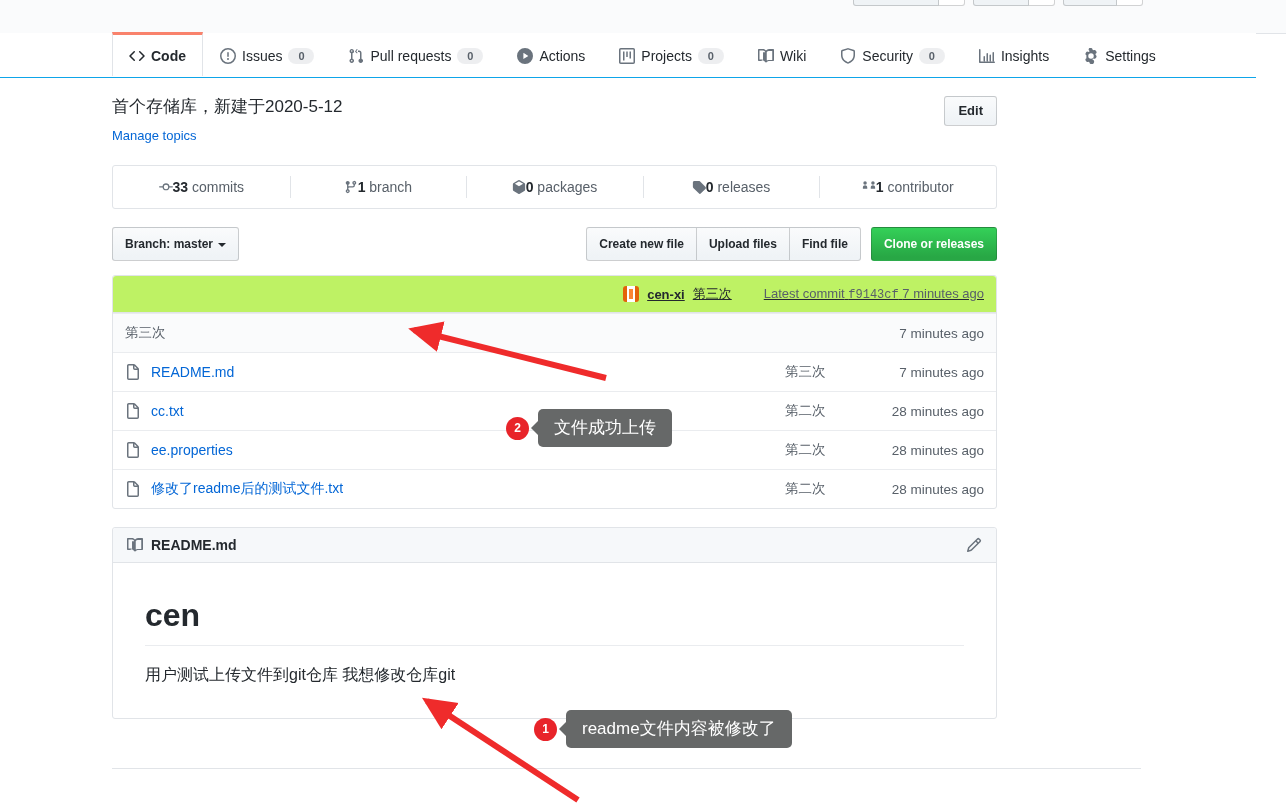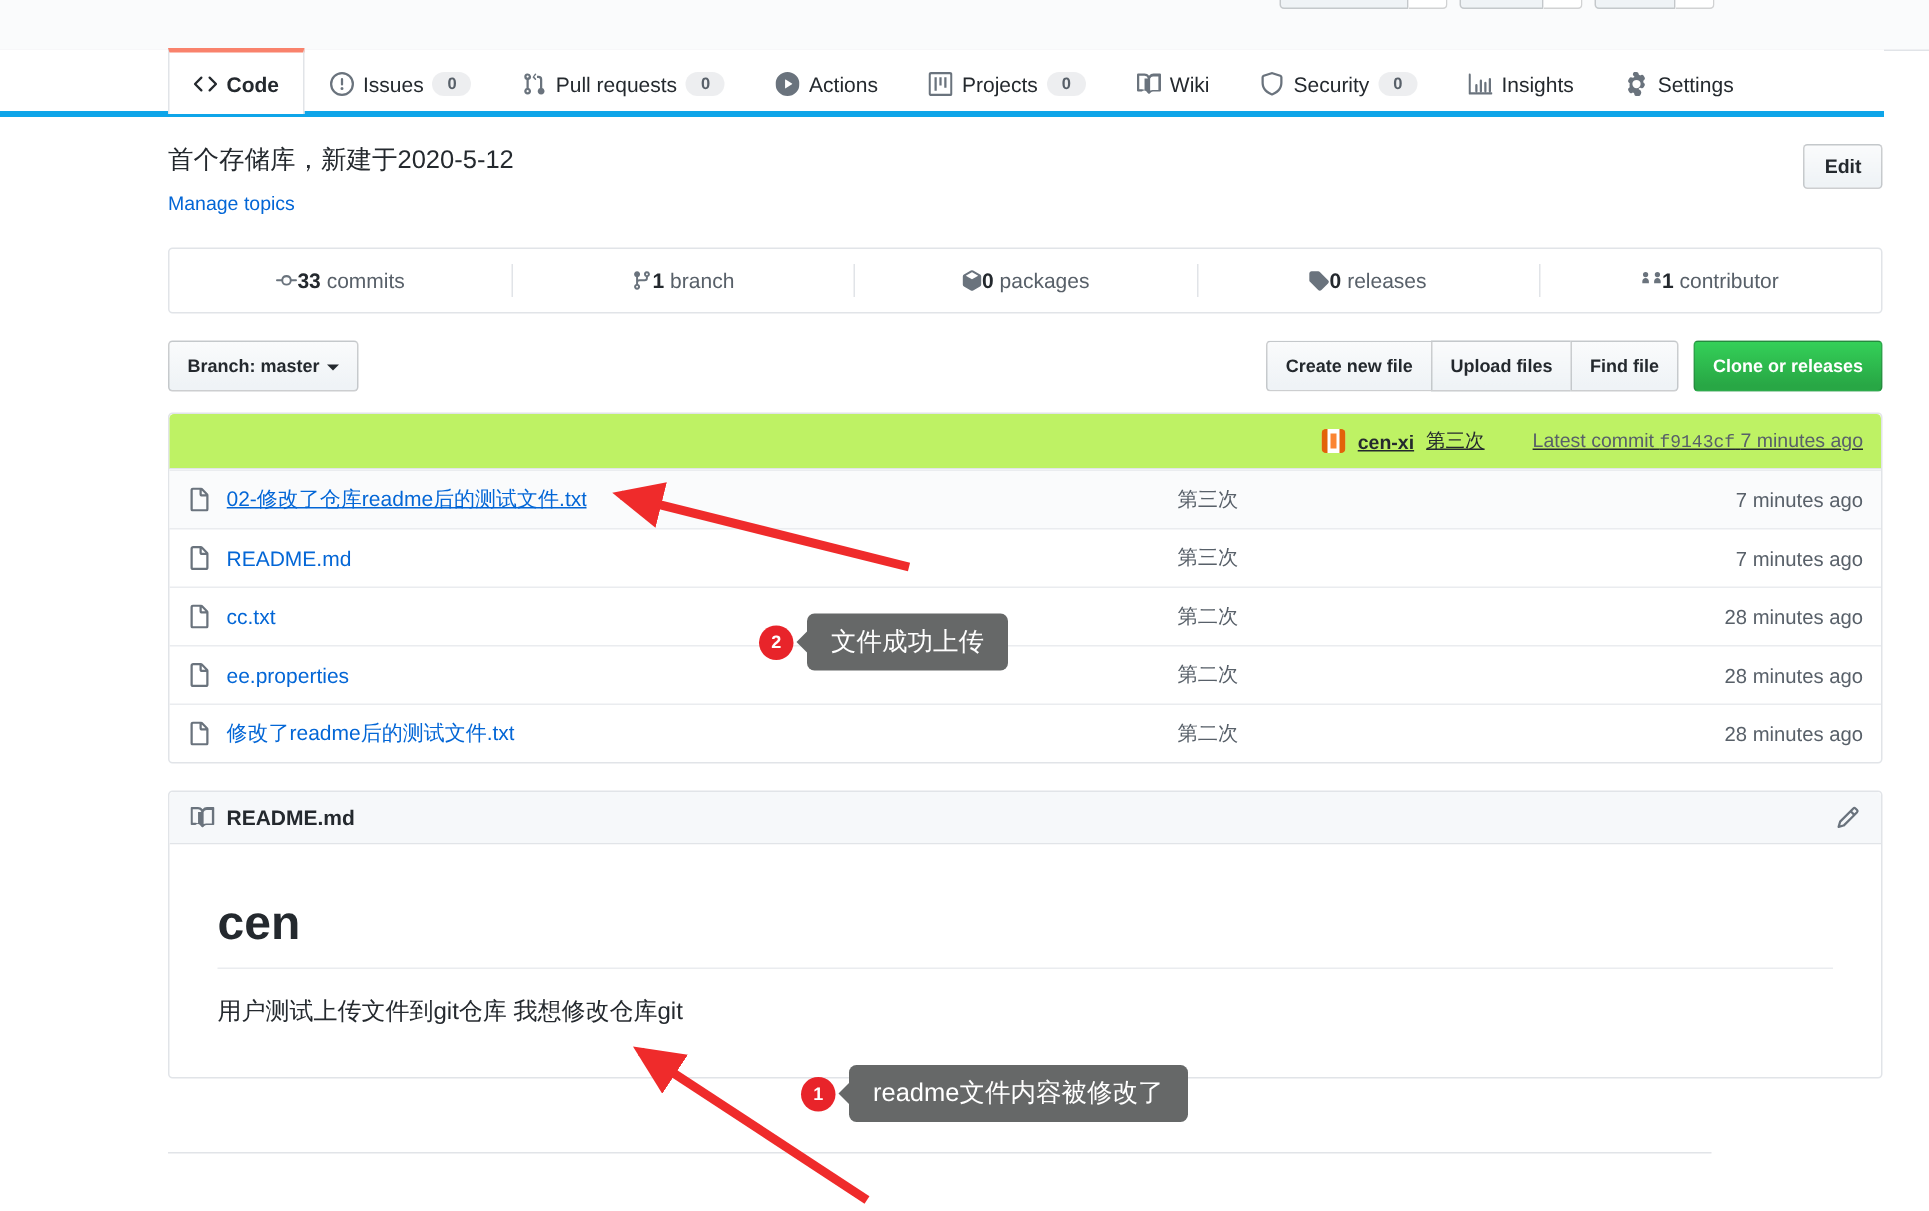--- a/index.html
+++ b/index.html
@@ -63,21 +63,21 @@
   .w-watch .bg-main { width: 86px; }
   .w-star  .bg-main { width: 56px; }
   .w-fork  .bg-main { width: 54px; }
 
   
   .tabbar {
     position: absolute;
     left: 0; top: 33px;
     width: 1256px;
     height: 45px;
-    border-bottom: 4px solid #0ea5e9;
+    border-bottom: 1px solid #0ea5e9;
     background: #fff;
     box-sizing: border-box;
   }
   .tabs {
     position: absolute;
     left: 112px;
     top: -1px;
     display: flex;
     align-items: flex-start;
   }
@@ -127,21 +127,21 @@
     color: #6a737d;
     flex: none;
   }
   .tab.selected .ico { color: #24292e; }
 
   
   .container {
     position: absolute;
     left: 112px;
     top: 78px;
-    width: 1143px;
+    width: 885px;
   }
 
   
   .repo-desc-row {
     display: flex;
     align-items: flex-start;
     justify-content: space-between;
     padding-top: 18px;
   }
   .repo-desc {
@@ -604,28 +604,20 @@
         <span class="commit-msg">第三次</span>
       </div>
       <div class="commit-right">
         <span>Latest commit</span>
         <span class="sha">f9143cf</span>
         <span>7 minutes ago</span>
       </div>
     </div>
 
     <div class="filerow alt">
-      <div class="fr-name">
-        <span class="ico">
-          <svg width="16" height="16" viewBox="0 0 16 16" fill="currentColor">
-              <path d="M3.75 1.5a.25.25 0 00-.25.25v12.5c0 .138.112.25.25.25h8.5a.25.25 0 00.25-.25V6H9.75A1.75 1.75 0 018 4.25V1.5H3.75zm5.75.56v2.19c0 .138.112.25.25.25h2.19L9.5 2.06zM2 1.75C2 .784 2.784 0 3.75 0h5.086c.464 0 .909.184 1.237.513l3.414 3.414c.329.328.513.773.513 1.237v9.086A1.75 1.75 0 0112.25 16h-8.5A1.75 1.75 0 012 14.25V1.75z"></path>
-            </svg>
-        </span>
-        <span class="fname underlined">02-修改了仓库readme后的测试文件.txt</span>
-      </div>
       <div class="fr-msg">第三次</div>
       <div class="fr-age">7 minutes ago</div>
     </div>
 
     <div class="filerow">
       <div class="fr-name">
         <span class="ico">
           <svg width="16" height="16" viewBox="0 0 16 16" fill="currentColor">
               <path d="M3.75 1.5a.25.25 0 00-.25.25v12.5c0 .138.112.25.25.25h8.5a.25.25 0 00.25-.25V6H9.75A1.75 1.75 0 018 4.25V1.5H3.75zm5.75.56v2.19c0 .138.112.25.25.25h2.19L9.5 2.06zM2 1.75C2 .784 2.784 0 3.75 0h5.086c.464 0 .909.184 1.237.513l3.414 3.414c.329.328.513.773.513 1.237v9.086A1.75 1.75 0 0112.25 16h-8.5A1.75 1.75 0 012 14.25V1.75z"></path>
             </svg>

